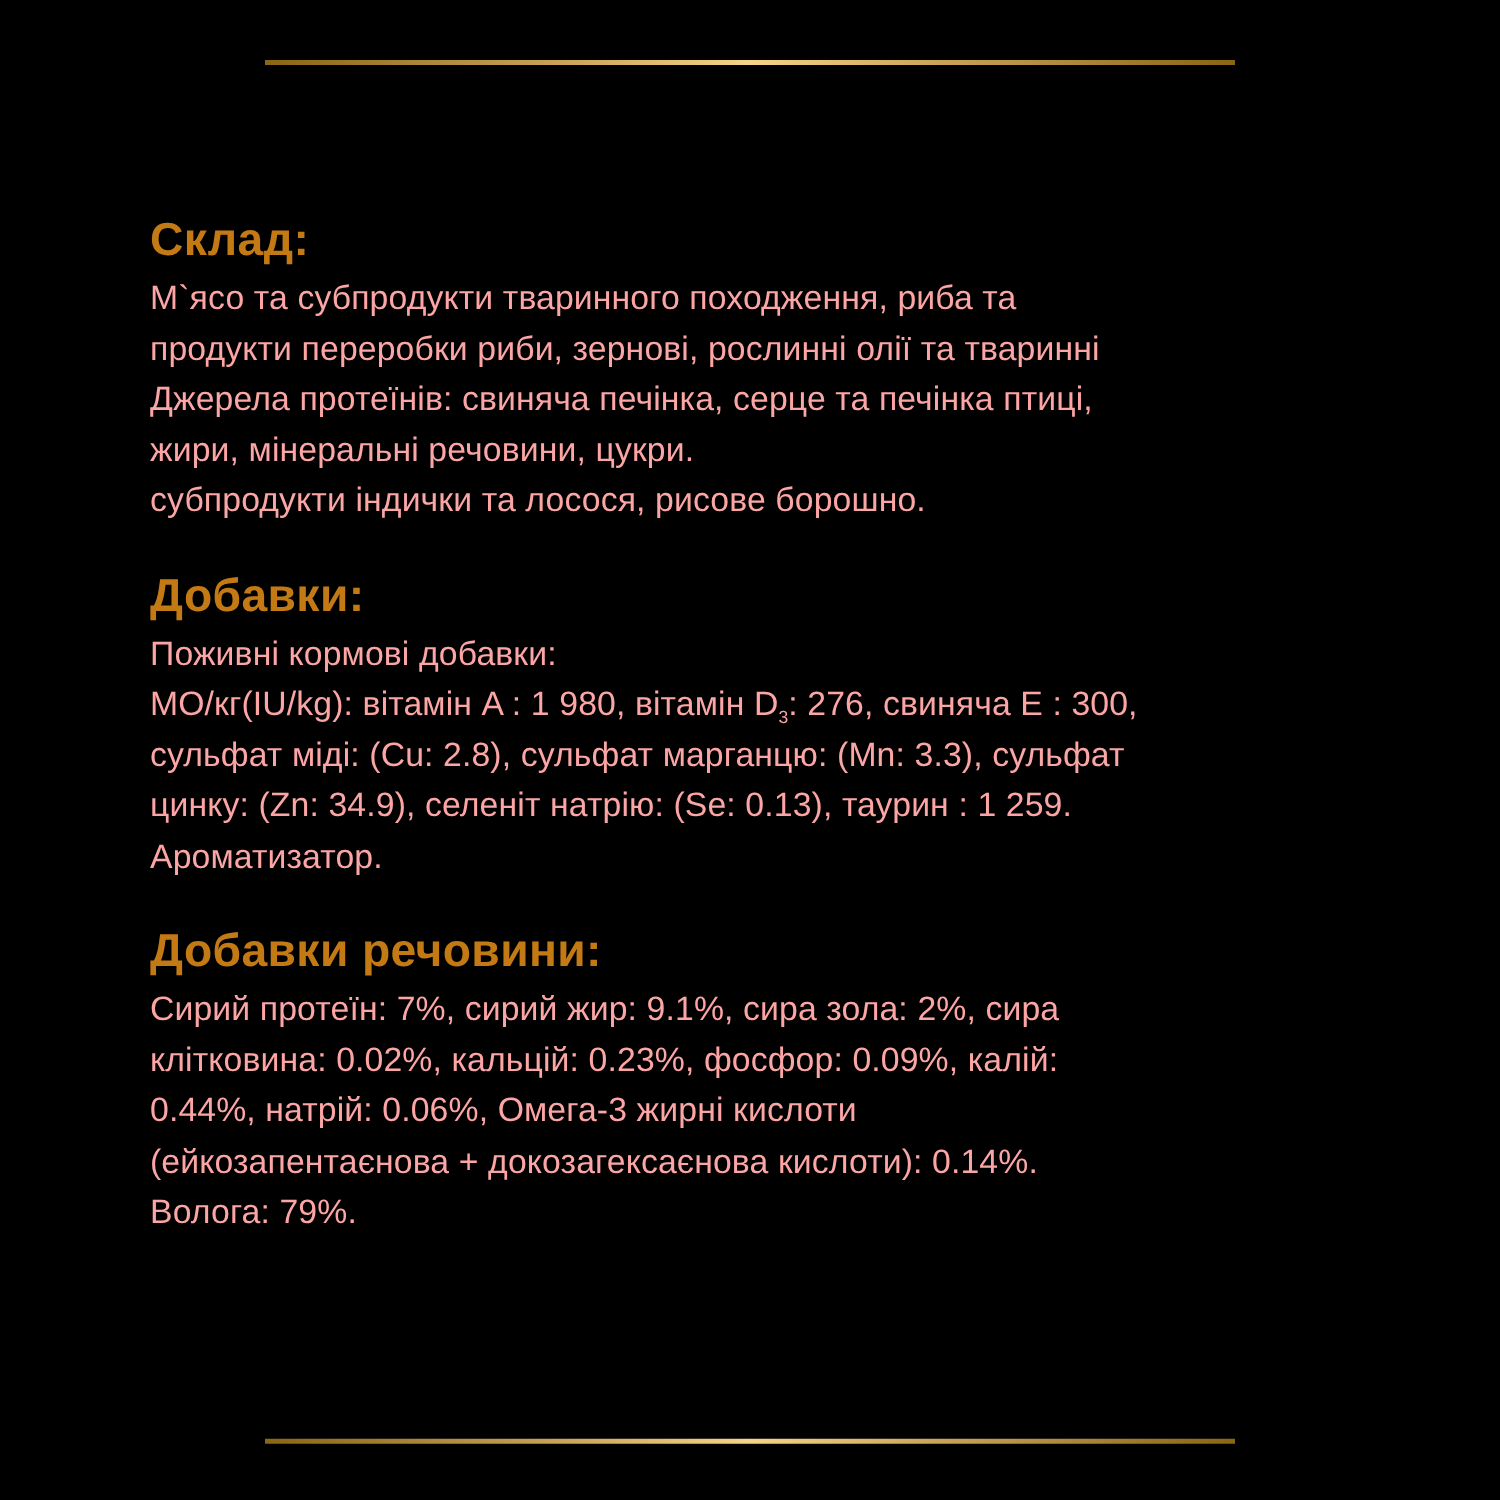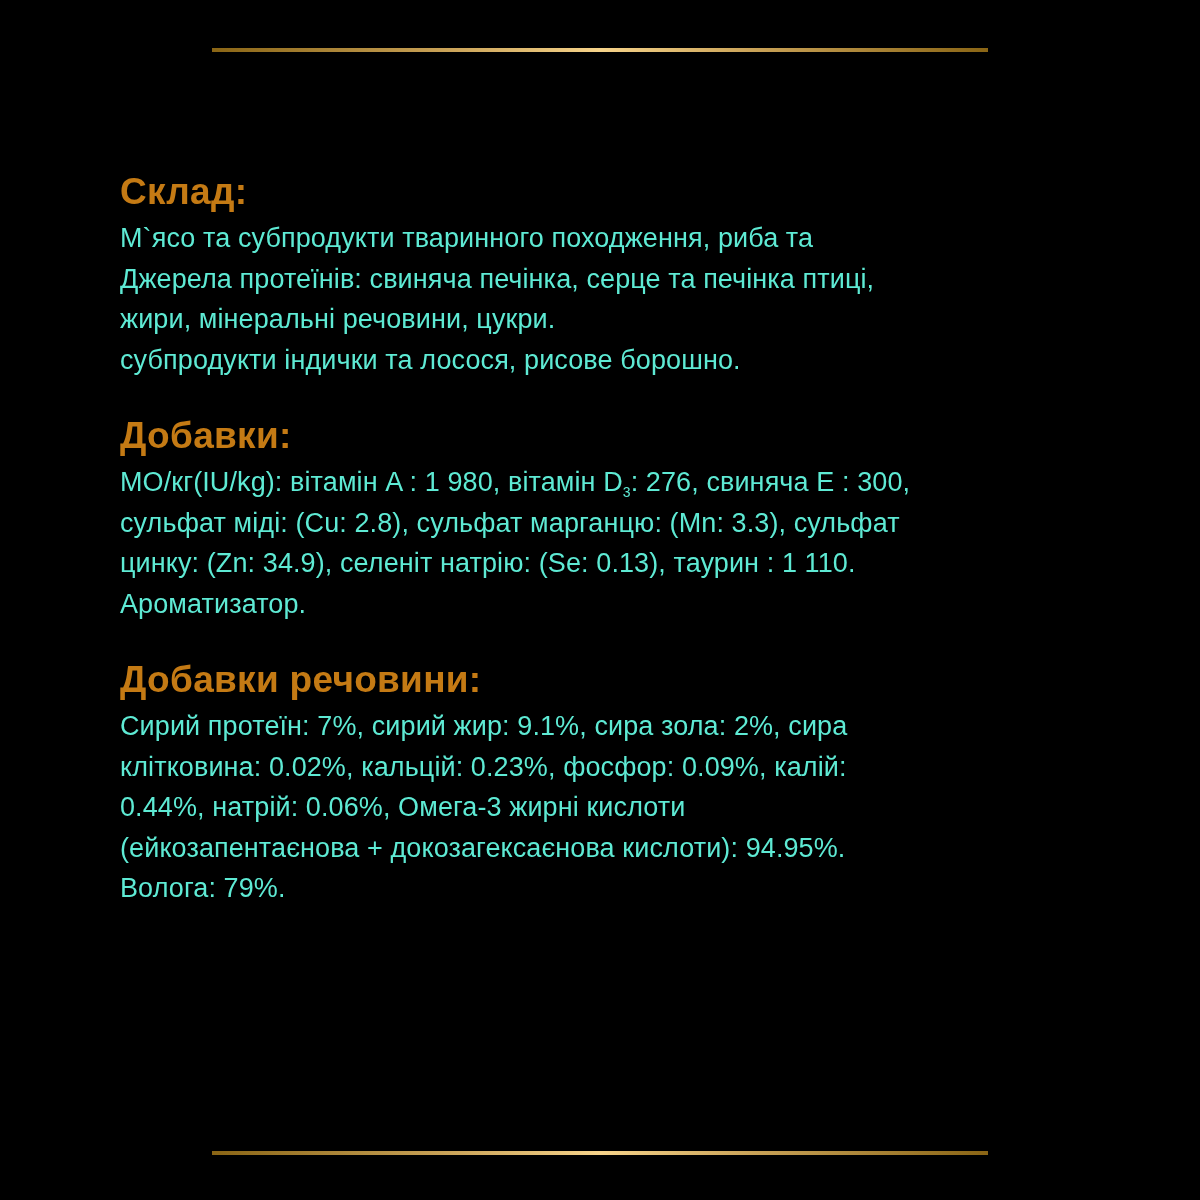--- a/index.html
+++ b/index.html
@@ -15,52 +15,54 @@
   .rule-bottom { top: 1151px; }
   .content {
     position: absolute; left: 120px; top: 168px; width: 980px;
   }
   .section { margin-bottom: 32px; }
   .heading {
     color: #c47a14; font-weight: bold; font-size: 37px; line-height: 48px;
     letter-spacing: 0.3px; margin: 0 0 2px 0;
   }
   .body-line {
-    color: #5eead4; font-size: 27px; line-height: 40.5px; margin: 0;
+    color: #fca5a5; font-size: 27px; line-height: 40.5px; margin: 0;
     letter-spacing: 0.1px; white-space: nowrap;
   }
   sub { font-size: 14px; vertical-align: -6px; line-height: 0; }
 </style>
 </head>
 <body>
 
 <div class="gold-rule rule-top"></div>
 
 <div class="content">
 
   <div class="section">
     <h2 class="heading">Склад:</h2>
     <p class="body-line">М`ясо та субпродукти тваринного походження, риба та</p>
+    <p class="body-line">продукти переробки риби, зернові, рослинні олії та тваринні</p>
     <p class="body-line">Джерела протеїнів: свиняча печінка, серце та печінка птиці,</p>
     <p class="body-line">жири, мінеральні речовини, цукри.</p>
     <p class="body-line">субпродукти індички та лосося, рисове борошно.</p>
   </div>
 
   <div class="section">
     <h2 class="heading">Добавки:</h2>
+    <p class="body-line">Поживні кормові добавки:</p>
     <p class="body-line"><span>МО/кг(IU/kg): вітамін A : 1 980, вітамін D</span><sub>3</sub><span>: 276, свиняча E : 300,</span></p>
     <p class="body-line">сульфат міді: (Cu: 2.8), сульфат марганцю: (Mn: 3.3), сульфат</p>
-    <p class="body-line">цинку: (Zn: 34.9), селеніт натрію: (Se: 0.13), таурин : 1 110.</p>
+    <p class="body-line">цинку: (Zn: 34.9), селеніт натрію: (Se: 0.13), таурин : 1 259.</p>
     <p class="body-line">Ароматизатор.</p>
   </div>
 
   <div class="section">
     <h2 class="heading">Добавки речовини:</h2>
     <p class="body-line">Сирий протеїн: 7%, сирий жир: 9.1%, сира зола: 2%, сира</p>
     <p class="body-line">клітковина: 0.02%, кальцій: 0.23%, фосфор: 0.09%, калій:</p>
     <p class="body-line">0.44%, натрій: 0.06%, Омега-3 жирні кислоти</p>
-    <p class="body-line">(ейкозапентаєнова + докозагексаєнова кислоти): 94.95%.</p>
+    <p class="body-line">(ейкозапентаєнова + докозагексаєнова кислоти): 0.14%.</p>
     <p class="body-line">Волога: 79%.</p>
   </div>
 
 </div>
 
 <div class="gold-rule rule-bottom"></div>
 
 </body></html>

